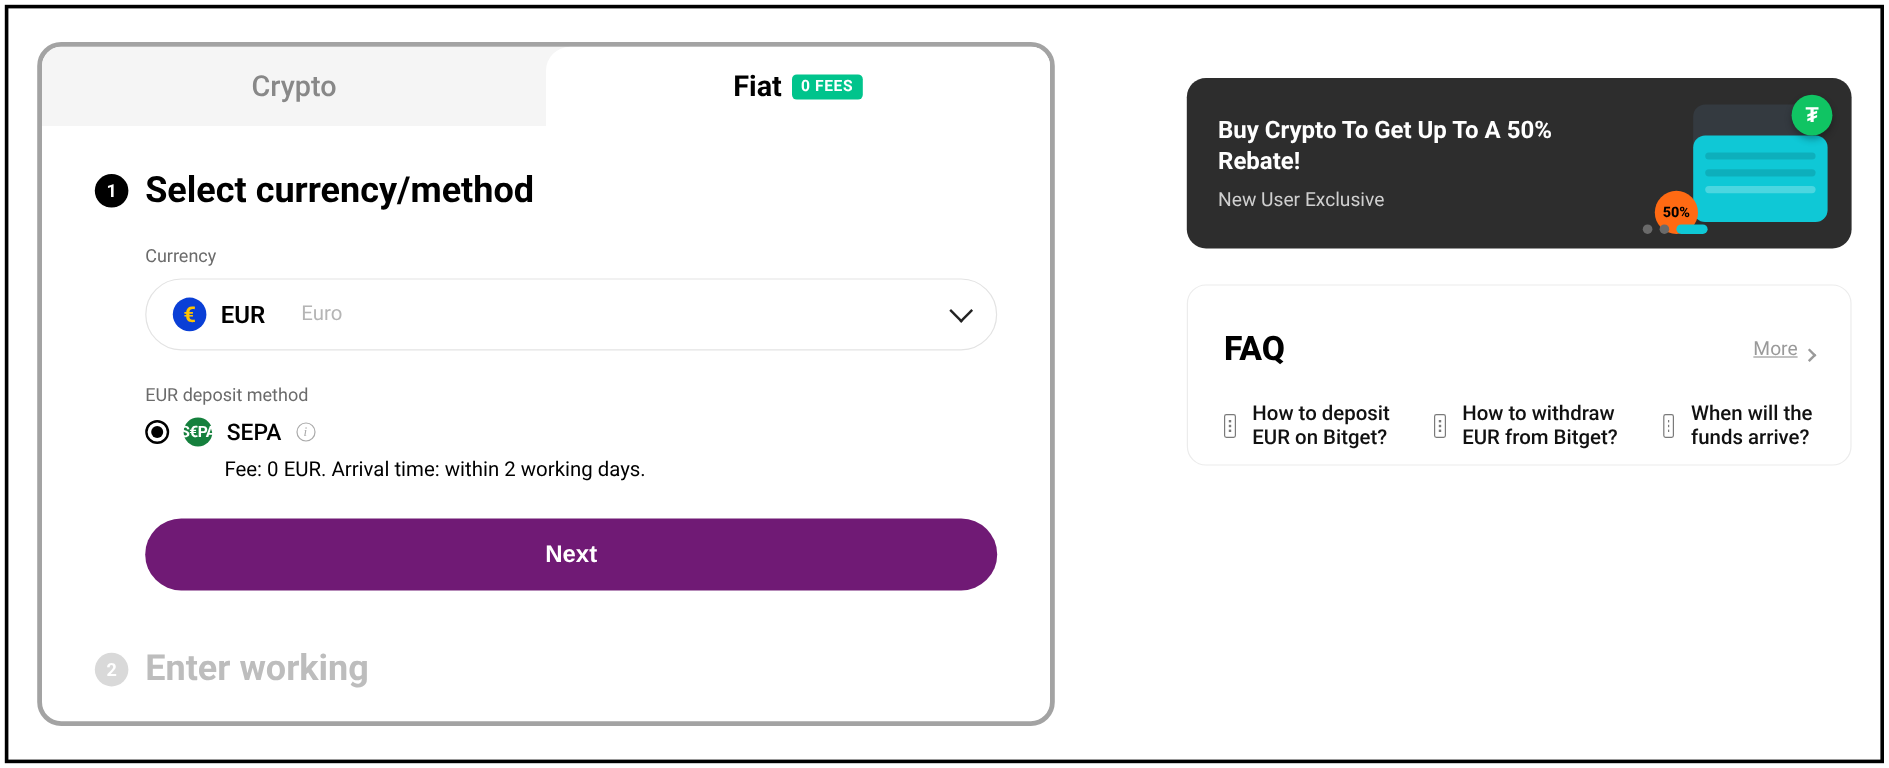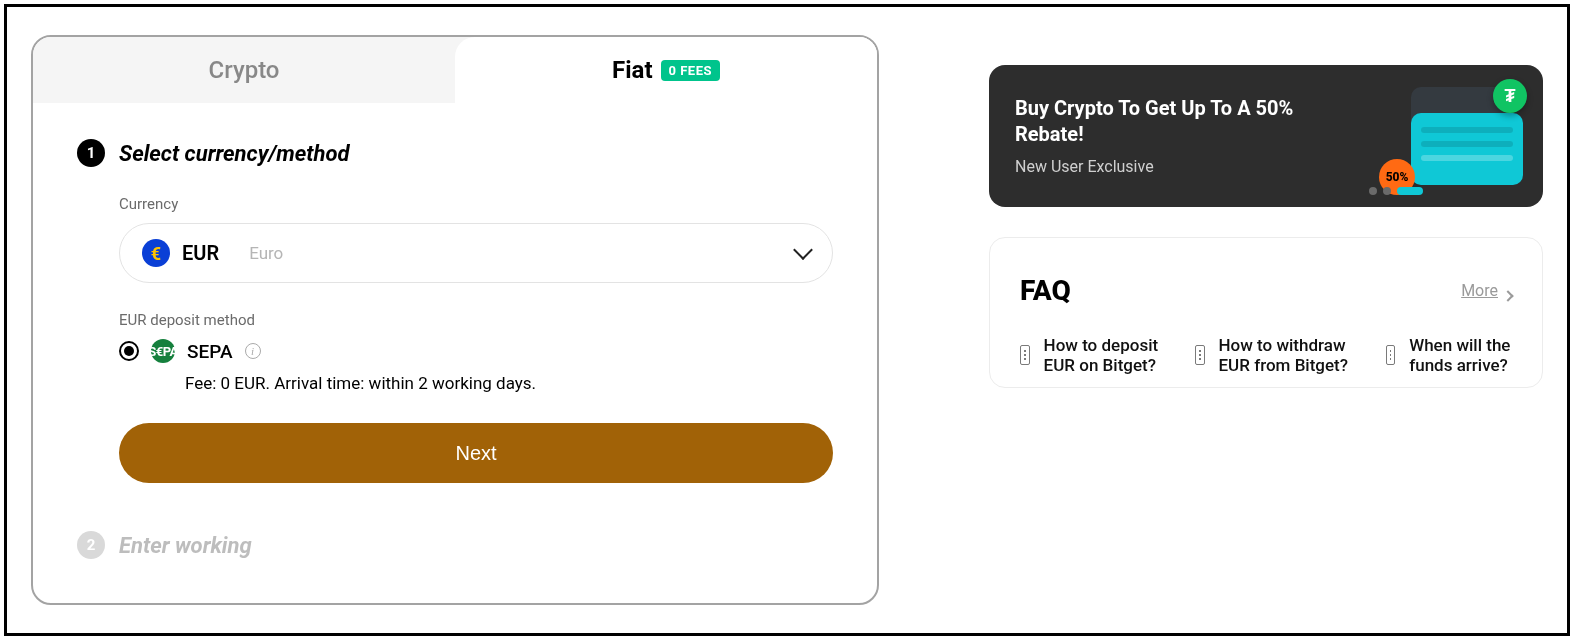--- a/index.html
+++ b/index.html
@@ -12,21 +12,21 @@
     border: 3px solid #000;
     width: 1566px;
     height: 632px;
     position: relative;
     padding: 28px 24px;
     display: flex;
     gap: 110px;
   }
   .main-card {
     width: 848px;
-    border: 2px solid #a3a3a3;
+    border: 4px solid #a3a3a3;
     border-radius: 20px;
     overflow: hidden;
     background: #fff;
   }
   .tabs {
     display: flex;
     height: 66px;
     background: #f5f5f5;
   }
   .tab {
@@ -57,21 +57,21 @@
   }
   .card-body { padding: 36px 44px 30px 44px; }
   .step-row { display: flex; align-items: center; gap: 14px; }
   .step-bullet {
     width: 28px; height: 28px; border-radius: 50%;
     background: #000; color: #fff;
     display: flex; align-items: center; justify-content: center;
     font-size: 15px; font-weight: 700;
   }
   .step-bullet.inactive { background: #d9d9d9; color: #fff; }
-  .step-title { font-size: 22px; font-weight: 700; color: #000; font-style: italic; }
+  .step-title { font-size: 30px; font-weight: 700; color: #000; }
   .step-title.inactive { color: #bdbdbd; }
   .field-block { margin-left: 42px; margin-top: 28px; }
   .field-label { font-size: 15px; color: #6b6b6b; margin-bottom: 10px; }
   .currency-select {
     border: 1px solid #e3e3e3;
     border-radius: 30px;
     height: 60px;
     display: flex;
     align-items: center;
     padding: 0 22px;
@@ -111,24 +111,24 @@
     width:16px; height:16px; border-radius:50%; border:1.5px solid #aaa;
     color:#aaa; font-size:11px; display:flex; align-items:center; justify-content:center;
     font-style: italic; font-family: Georgia, serif;
   }
   .sepa-sub { margin-left: 66px; margin-top: 10px; font-size:17px; color:#000; }
   .next-btn {
     margin-top: 30px;
     width: 100%;
     height: 60px;
     border-radius: 30px;
-    background: #a16207;
+    background: #701a75;
     color:#fff;
     font-size: 20px;
-    font-weight: 400;
+    font-weight: 700;
     border: none;
     cursor: pointer;
   }
   .step2-row { margin-top: 48px; }
 
   .right-col { flex: 1; padding-top: 30px; }
   .promo-card {
     background: #2d2d2d;
     border-radius: 16px;
     height: 142px;

